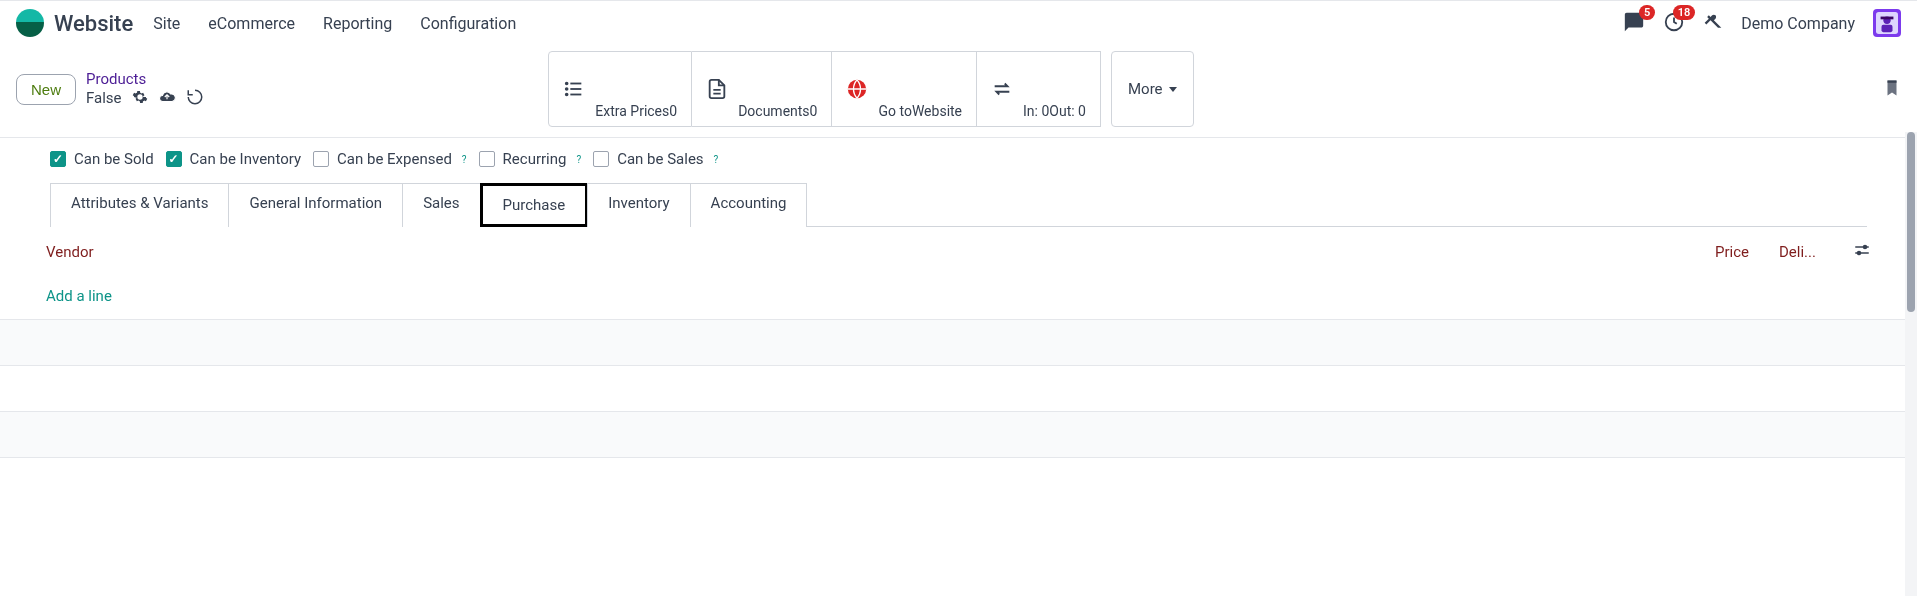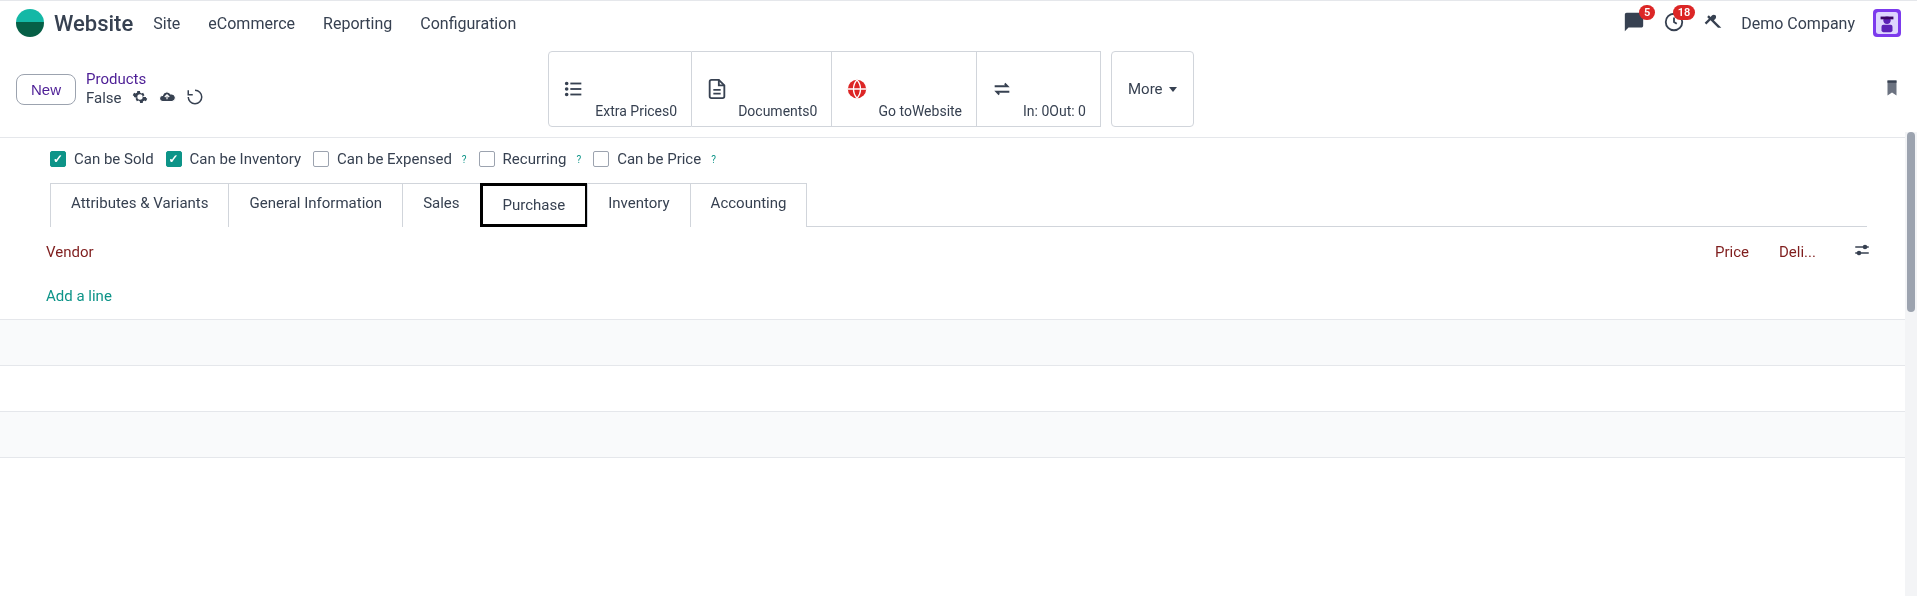--- a/index.html
+++ b/index.html
@@ -12,21 +12,21 @@
 .nav-item { font-size: 16px; color: #374151; margin-right: 28px; cursor: pointer; }
 .topnav-right { margin-left: auto; display: flex; align-items: center; gap: 18px; }
 .icon-badge { position: relative; cursor: pointer; }
 .badge { position: absolute; top: -6px; right: -10px; background: #dc2626; color: #fff; font-size: 11px; font-weight: 600; border-radius: 10px; padding: 1px 5px; min-width: 16px; text-align: center; }
 .company-name { font-size: 16px; color: #374151; cursor: pointer; }
 .avatar { width: 28px; height: 28px; border-radius: 4px; background: #7c3aed; display: flex; align-items: center; justify-content: center; cursor: pointer; }
 .avatar svg { width: 22px; height: 22px; }
 
 
 .controlbar { display: flex; align-items: center; padding: 6px 16px 10px 16px; border-bottom: 1px solid #e5e7eb; }
-.btn-new { border: 1px solid #9ca3af; background: #fff; border-radius: 8px; padding: 6px 14px; font-size: 15px; color: #4c1d95; cursor: pointer; margin-right: 10px; }
+.btn-new { border: 1px solid #9ca3af; background: #fff; border-radius: 8px; padding: 6px 14px; font-size: 15px; color: #4d7c0f; cursor: pointer; margin-right: 10px; }
 .breadcrumb-col { display: flex; flex-direction: column; }
 .breadcrumb-link { color: #4c1d95; font-size: 15px; cursor: pointer; }
 .breadcrumb-row { display: flex; align-items: center; gap: 10px; }
 .breadcrumb-current { font-size: 15px; color: #374151; }
 .icon-btn { cursor: pointer; color: #374151; }
 
 .stat-buttons { display: flex; margin-left: auto; margin-right: auto; }
 .stat-btn { display: flex; align-items: center; gap: 10px; border: 1px solid #d1d5db; padding: 6px 14px; cursor: pointer; background: #fff; min-width: 120px; }
 .stat-btn + .stat-btn { border-left: none; }
 .stat-btn:first-child { border-radius: 4px 0 0 4px; }
@@ -207,21 +207,21 @@
       <span>Can be Expensed</span>
         <span class="sup">?</span>
     </label>
     <label class="chk">
       <span class="chk-box"></span>
       <span>Recurring</span>
         <span class="sup">?</span>
     </label>
     <label class="chk">
       <span class="chk-box"></span>
-      <span>Can be Price</span>
+      <span>Can be Sales</span>
         <span class="sup">?</span>
     </label>
   </div>
 
   <div class="tabs">
     <div class="tab">Attributes &amp; Variants</div>
     <div class="tab">General Information</div>
     <div class="tab">Sales</div>
     <div class="tab active">Purchase</div>
     <div class="tab">Inventory</div>

